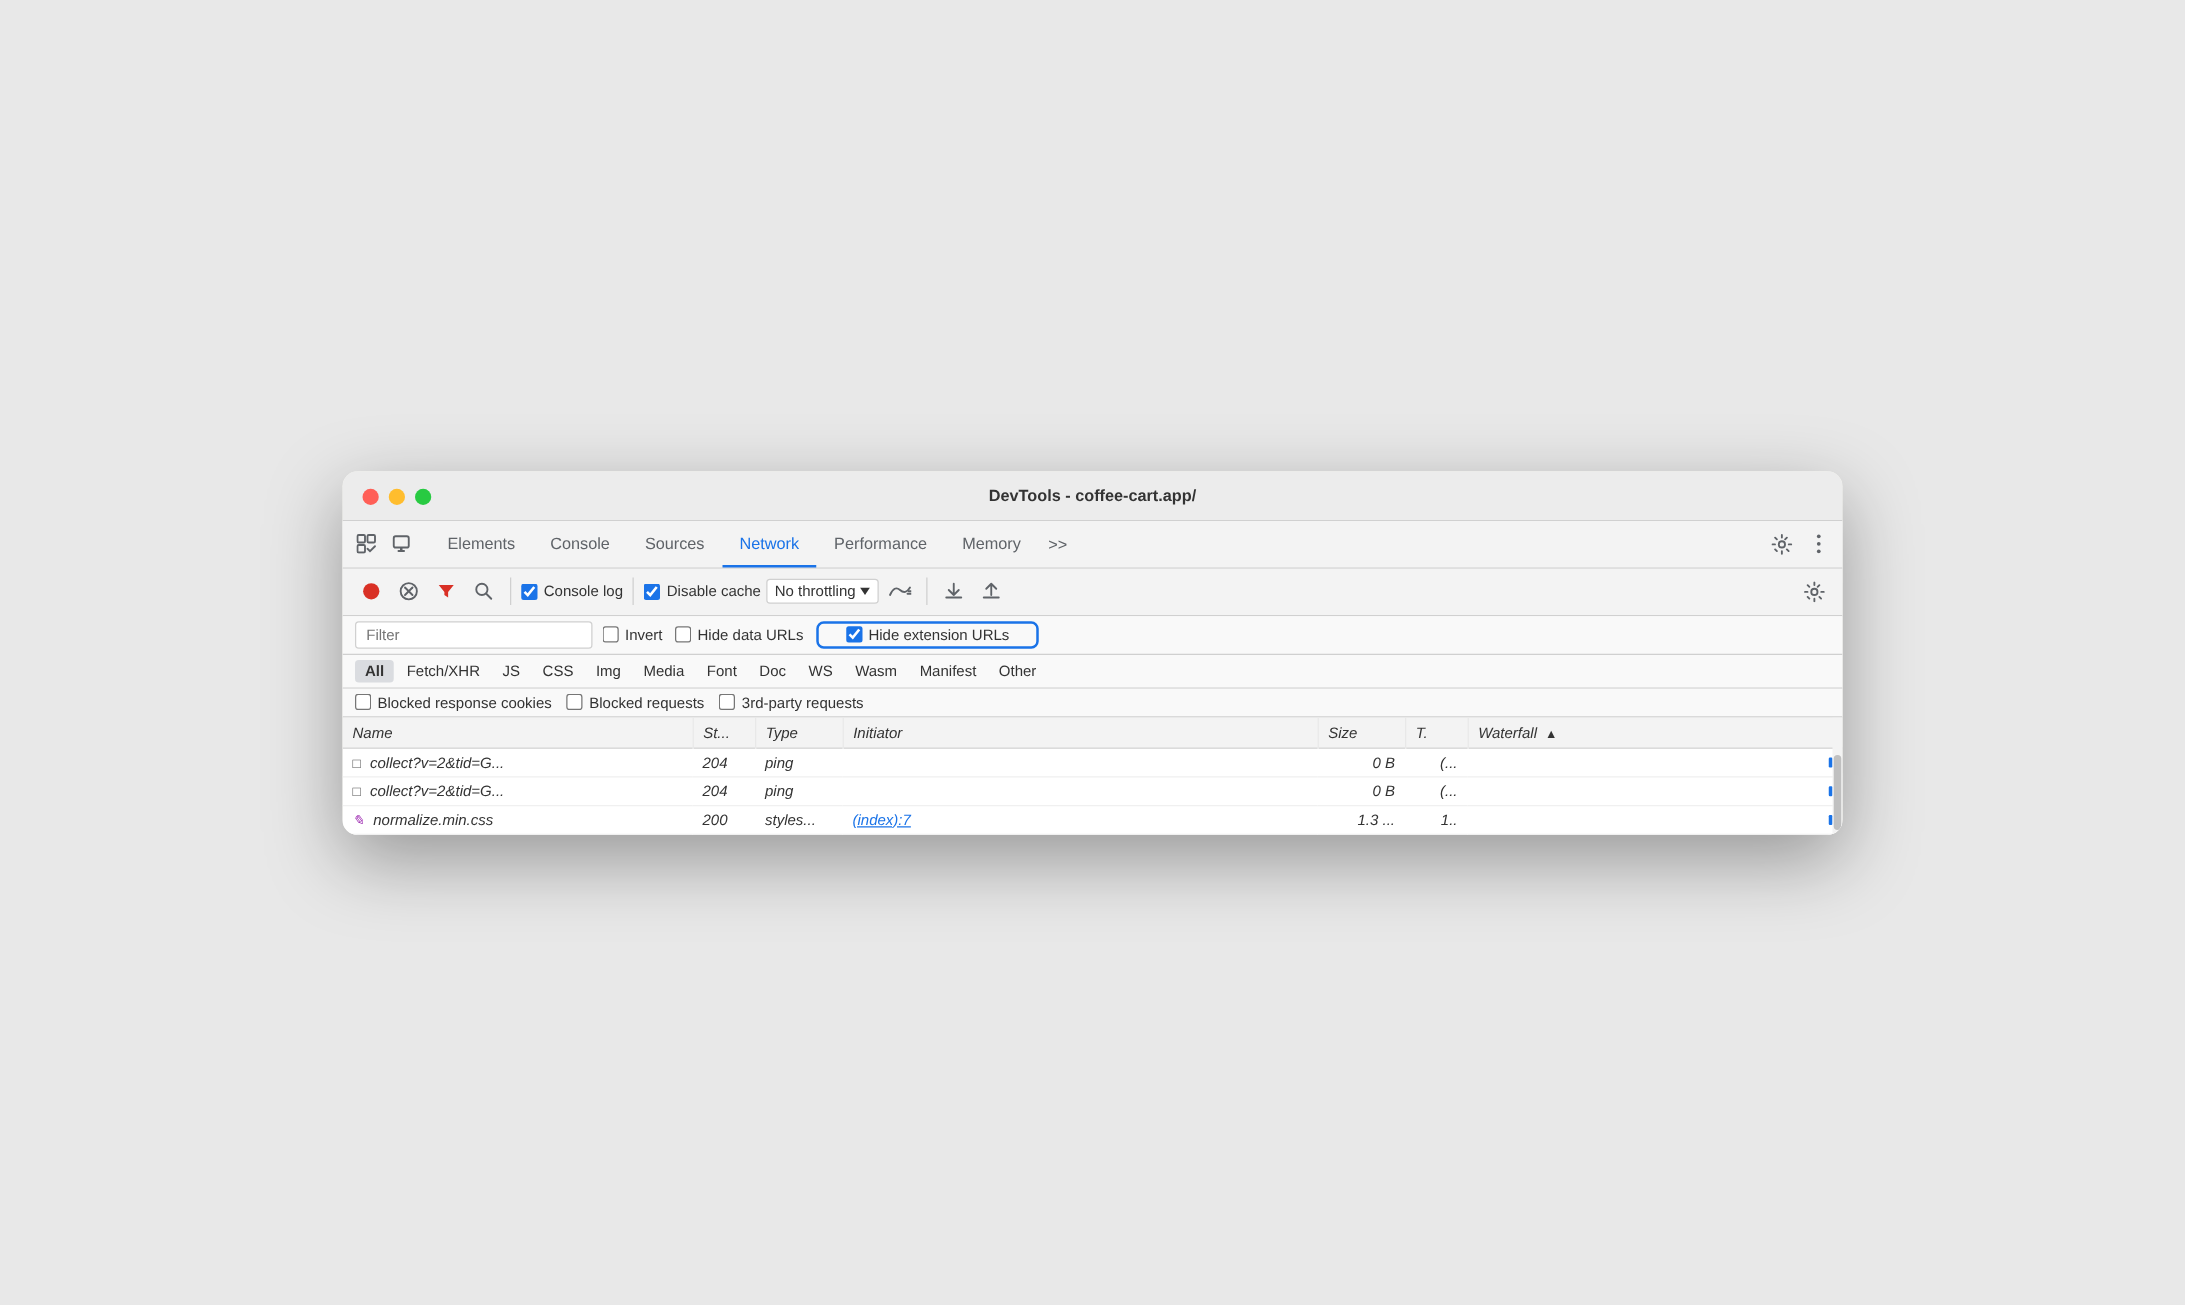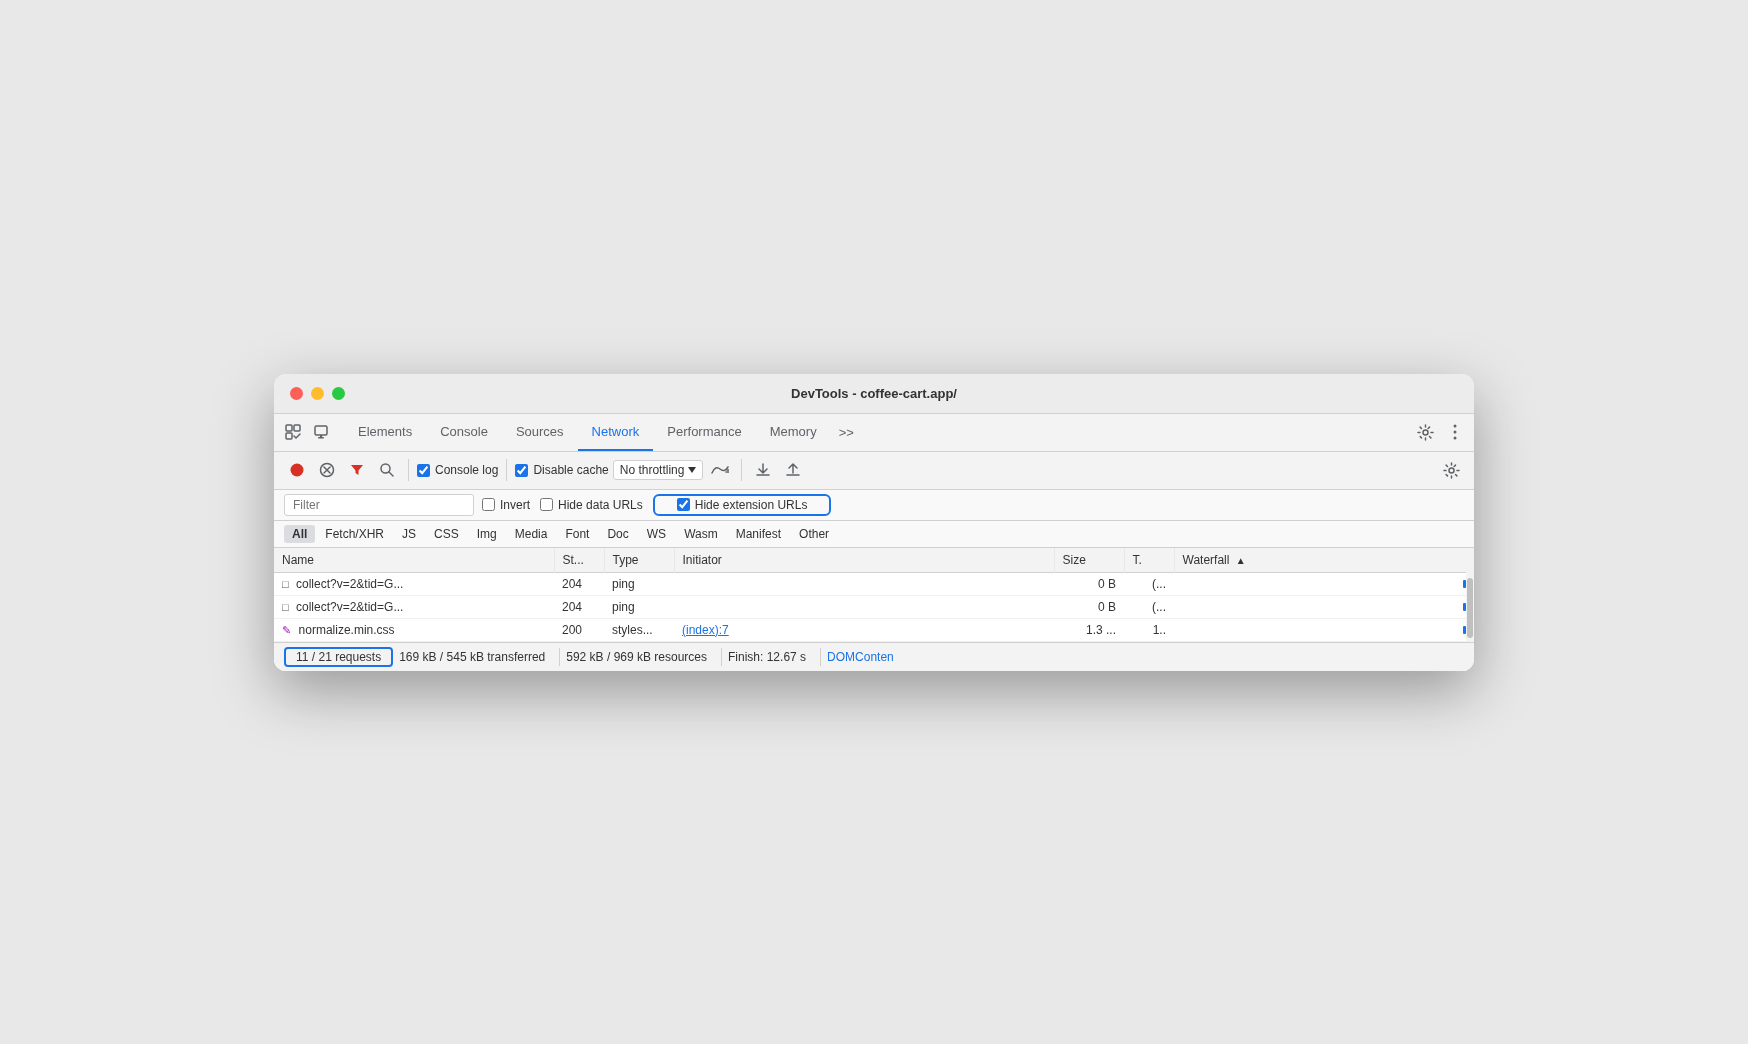--- a/index.html
+++ b/index.html
@@ -16,21 +16,21 @@
       border-radius: 12px;
       box-shadow: 0 20px 60px rgba(0,0,0,0.35);
       width: 1200px;
       overflow: hidden;
     }
     .titlebar {
       background: #ececec;
       border-bottom: 1px solid #d0d0d0;
       padding: 12px 16px;
       display: flex;
-      align-items: center;
+      align-items: flex-end;
       justify-content: center;
       position: relative;
       border-radius: 12px 12px 0 0;
     }
     .traffic-lights {
       display: flex;
       gap: 8px;
       position: absolute;
       left: 16px;
     }
@@ -221,20 +221,21 @@
       border-bottom: 1px solid #d0d0d0;
       background: #f9f9f9;
       padding: 4px 10px;
       gap: 12px;
     }
     
     .network-table {
       width: 100%;
       border-collapse: collapse;
       font-size: 12px;
+      font-style: italic;
     }
     .network-table thead tr {
       background: #f3f3f3;
       border-bottom: 1px solid #d0d0d0;
     }
     .network-table thead th {
       text-align: left;
       padding: 5px 8px;
       font-weight: 500;
       color: #333;
@@ -521,20 +522,34 @@
       <button class="type-btn">Img</button>
       <button class="type-btn">Media</button>
       <button class="type-btn">Font</button>
       <button class="type-btn">Doc</button>
       <button class="type-btn">WS</button>
       <button class="type-btn">Wasm</button>
       <button class="type-btn">Manifest</button>
       <button class="type-btn">Other</button>
     </div>
 
+    <div class="req-filter-bar">
+      <label class="checkbox-label">
+        <input type="checkbox" style="">
+        <span>Blocked response cookies</span>
+      </label>
+      <label class="checkbox-label">
+        <input type="checkbox" style="">
+        <span>Blocked requests</span>
+      </label>
+      <label class="checkbox-label">
+        <input type="checkbox" style="">
+        <span>3rd-party requests</span>
+      </label>
+    </div>
 
     <div class="table-container" style="position: relative;">
       <table class="network-table">
         <thead>
           <tr>
             <th class="col-name">
               <span>Name</span>
             </th>
             <th class="col-status">
               <span>St...</span>
@@ -609,31 +624,14 @@
       </div>
     </td>
   </tr>
           </tbody>
       </table>
       <div class="scrollbar-track">
         <div class="scrollbar-thumb"></div>
       </div>
     </div>
 
-    <div class="status-bar">
-      <div class="status-item highlighted">
-        <span>11 / 21 requests</span>
-      </div>
-      <div class="status-item">
-        <span>169 kB / 545 kB transferred</span>
-      </div>
-      <div class="status-item">
-        <span>592 kB / 969 kB resources</span>
-      </div>
-      <div class="status-item">
-        <span>Finish: 12.67 s</span>
-      </div>
-      <div class="status-item blue-text">
-        <span>DOMConten</span>
-      </div>
-    </div>
   </div>
 </div>
 
 </body></html>

